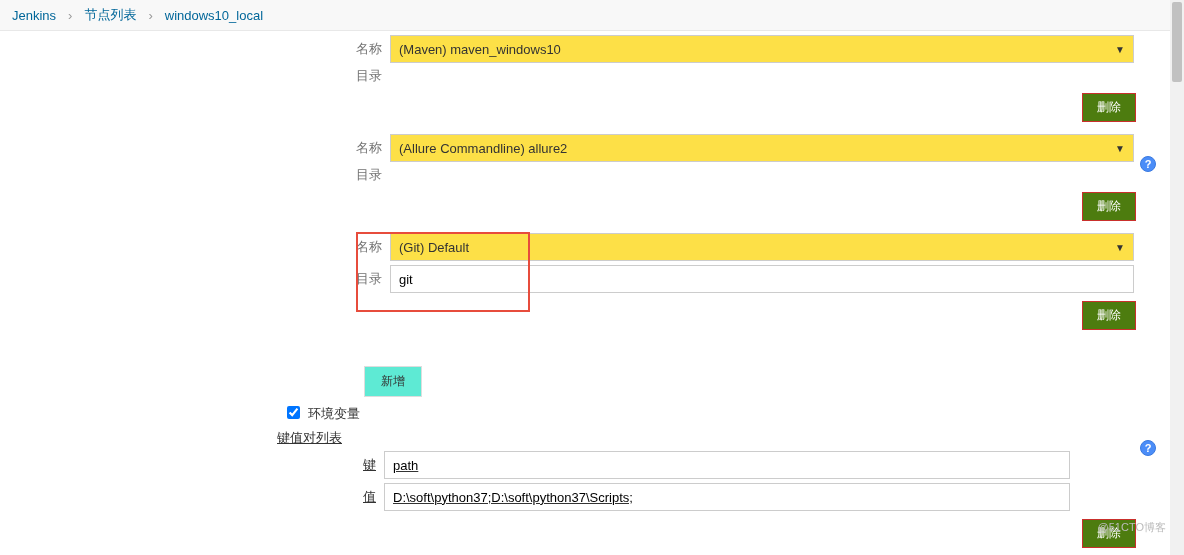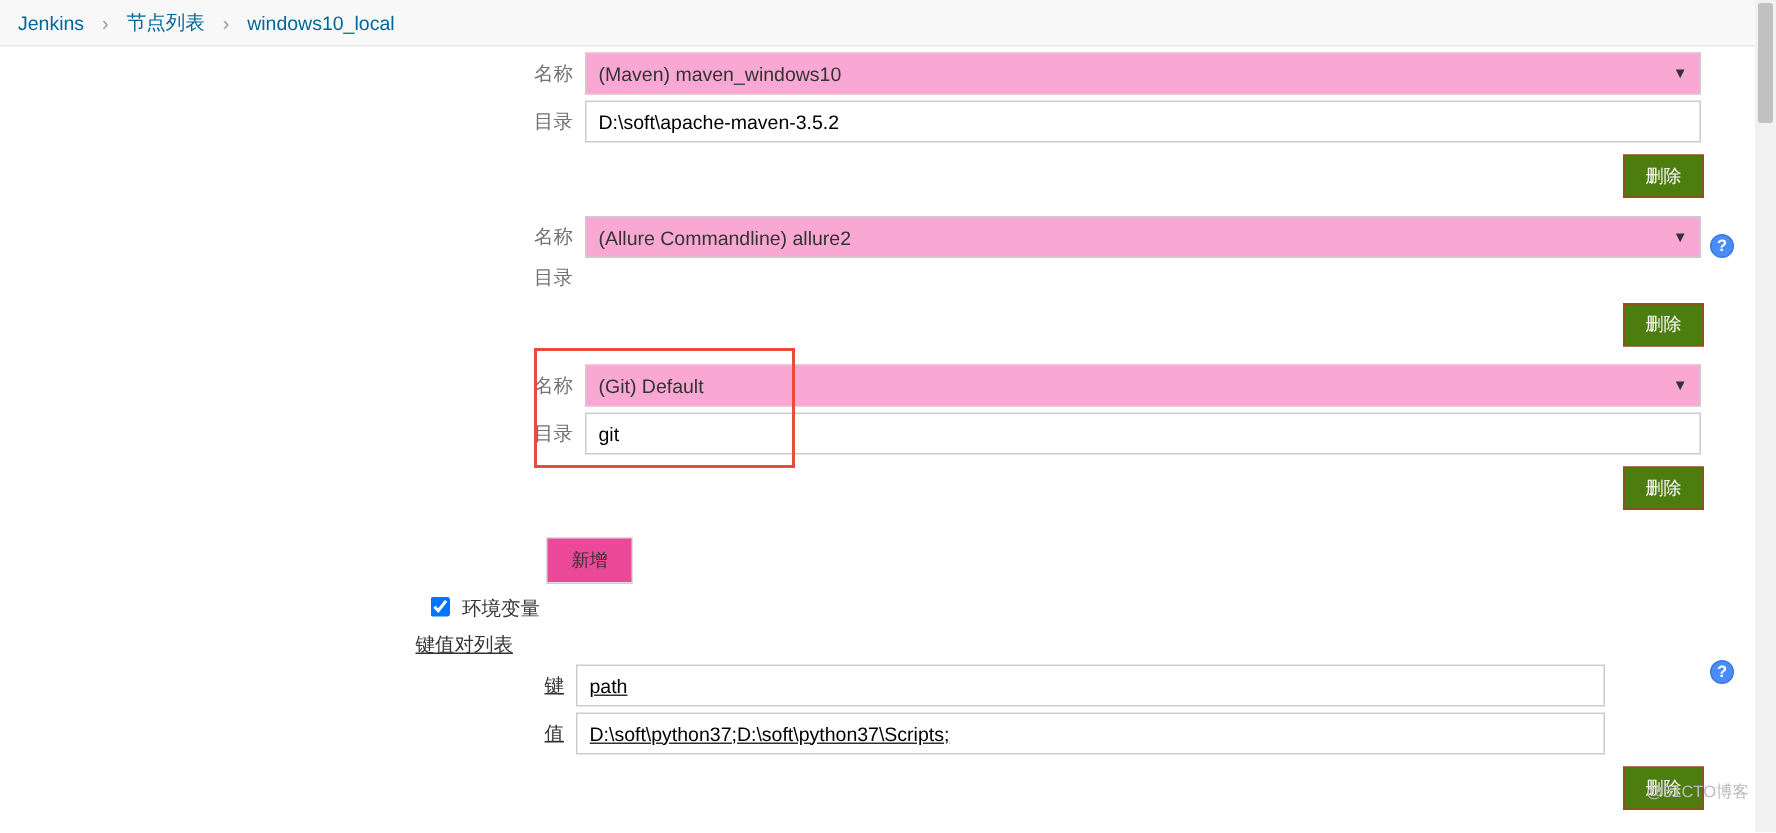--- a/index.html
+++ b/index.html
@@ -3,25 +3,25 @@
   <meta charset="utf-8">
   <style>
     * { box-sizing: border-box; margin: 0; padding: 0; }
     body { font-family: -apple-system, "Helvetica Neue", Arial, sans-serif; font-size: 13px; color: #333; background: #fff; width: 1184px; height: 555px; overflow: hidden; position: relative; }
     .breadcrumb { background: #f8f8f8; border-bottom: 1px solid #e8e8e8; padding: 6px 12px; display: flex; align-items: center; gap: 4px; font-size: 13px; }
     .breadcrumb a { color: #069; text-decoration: none; }
     .breadcrumb .sep { color: #999; margin: 0 8px; }
     .content { padding: 0 0 20px 0; position: relative; }
     .form-row { display: flex; align-items: center; margin: 4px 0; }
     .form-label { width: 390px; text-align: right; padding-right: 8px; font-size: 13px; color: #737373; }
-    .select-input { width: 744px; height: 28px; border: 1px solid #ccc; background: #f9a8d4; padding: 4px 8px; font-size: 13px; position: relative; display: flex; align-items: center; justify-content: space-between; cursor: pointer; gap: 48px; }
+    .select-input { width: 744px; height: 28px; border: 1px solid #ccc; background: #fde047; padding: 4px 8px; font-size: 13px; position: relative; display: flex; align-items: center; justify-content: space-between; cursor: pointer; gap: 48px; }
     .select-input .caret { font-size: 10px; color: #333; }
     .text-input { width: 744px; height: 28px; border: 1px solid #ccc; padding: 4px 8px; font-size: 13px; }
     .btn-delete { background: #4d7c0f; color: #fff; border: 1px solid #c9302c; padding: 5px 14px; font-size: 12px; cursor: pointer; }
-    .btn-add { background: #ec4899; color: #333; border: 1px solid #ddd; padding: 6px 16px; font-size: 12px; cursor: pointer; margin-left: 364px; margin-top: 6px; }
+    .btn-add { background: #5eead4; color: #333; border: 1px solid #ddd; padding: 6px 16px; font-size: 12px; cursor: pointer; margin-left: 364px; margin-top: 24px; }
     .delete-row { display: flex; justify-content: flex-end; padding-right: 48px; margin: 8px 0 12px 0; }
     .highlight-box { position: absolute; border: 2px solid #e74c3c; pointer-events: none; }
     .env-header { display: flex; align-items: center; margin: 8px 0 6px 0; }
     .env-check-wrap { width: 308px; text-align: right; padding-right: 8px; }
     .env-check { margin: 0; }
     .env-label { font-size: 13px; }
     .kv-label { width: 350px; text-align: right; padding-right: 8px; font-size: 13px; }
     .kv-row { display: flex; align-items: center; margin: 4px 0; text-decoration: underline; }
     .kv-input-label { width: 384px; text-align: right; padding-right: 8px; font-size: 13px; }
     .kv-text-input { width: 686px; height: 28px; border: 1px solid #ccc; padding: 4px 8px; font-size: 13px; }
@@ -46,21 +46,20 @@
   
   <div class="form-row">
     <div class="form-label">名称</div>
     <div class="select-input">
       <span>(Maven) maven_windows10</span>
       <span class="caret">▼</span>
     </div>
   </div>
   <div class="form-row">
     <div class="form-label">目录</div>
-    <input class="text-input" value="D:\soft\apache-maven-3.5.2" style="">
   </div>
   <div class="delete-row">
     <button class="btn-delete">删除</button>
   </div>
 
   
   <div class="form-row">
     <div class="form-label">名称</div>
     <div class="select-input">
       <span>(Allure Commandline) allure2</span>

